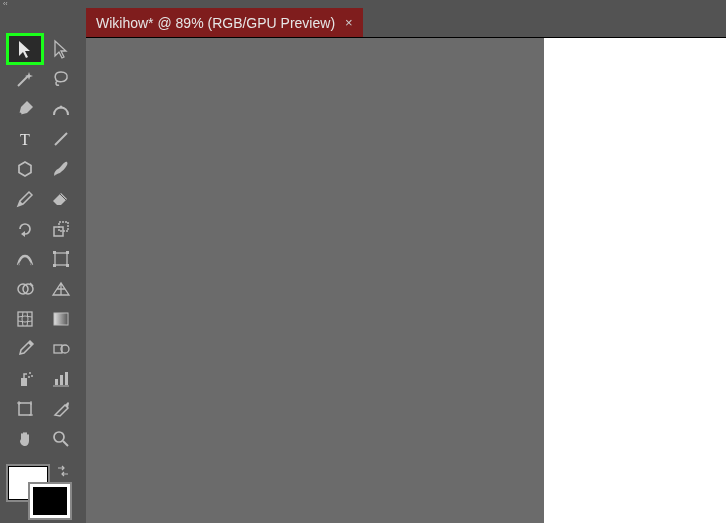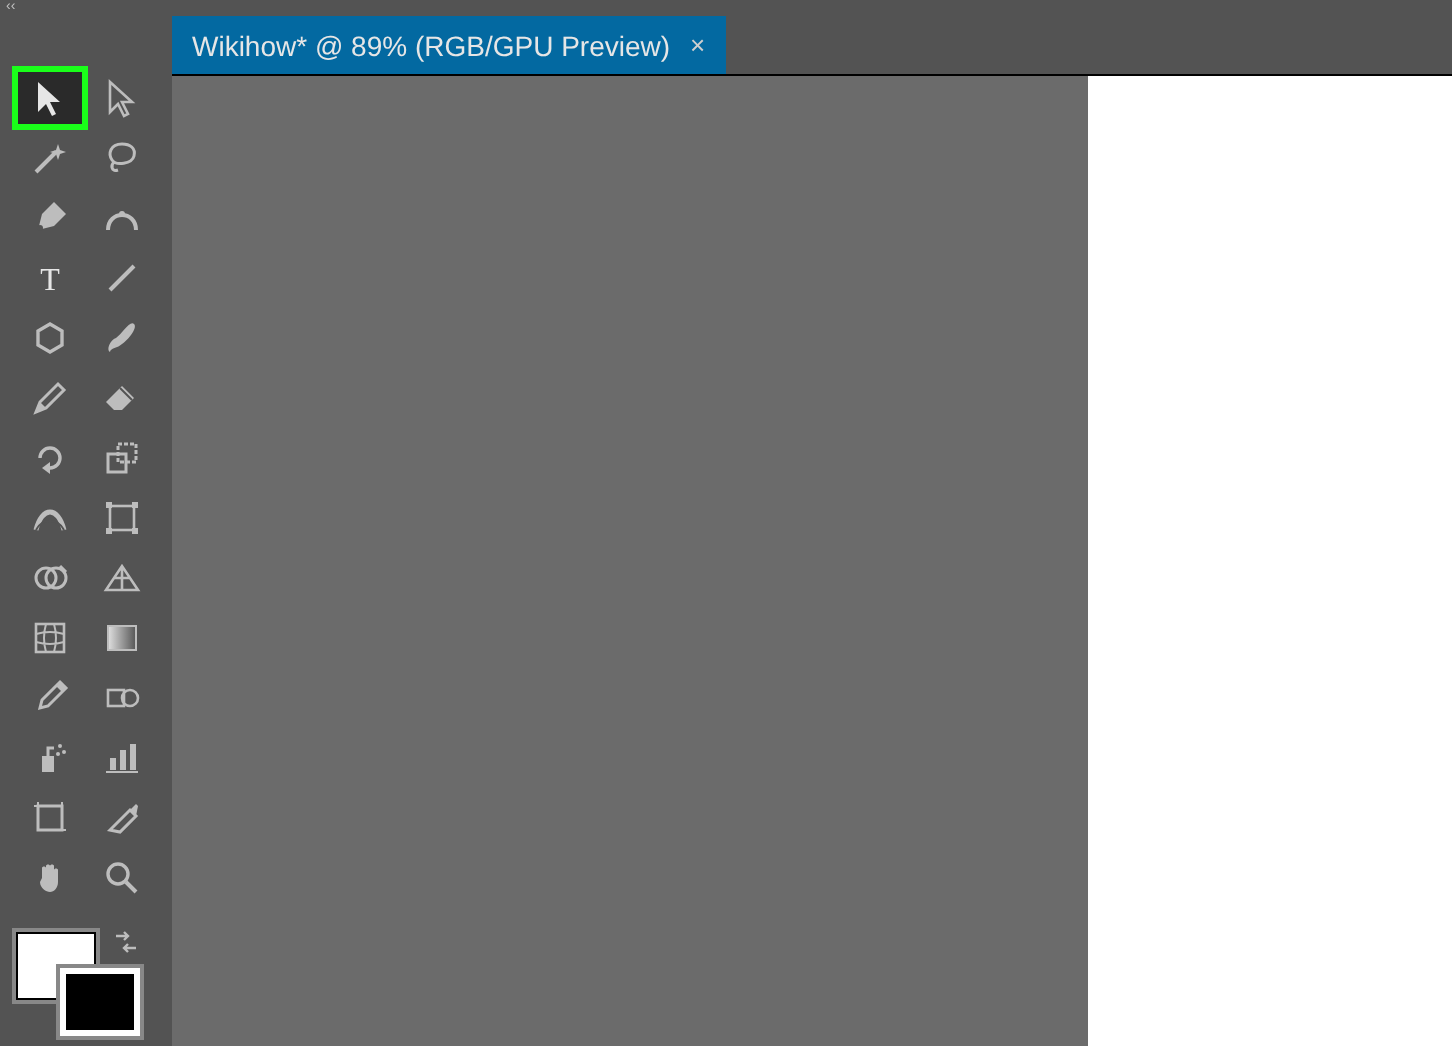--- a/index.html
+++ b/index.html
@@ -100,21 +100,21 @@
     border-bottom: 1px solid #000;
   }
   .tab {
     height: 100%;
     padding: 0 10px;
     display: flex;
     align-items: center;
     color: #e6e6e6;
     font-size: 14px;
     cursor: pointer;
-    background: #0369a1;
+    background: #7f1d1d;
   }
   .tab-close {
     color: #cfcfcf;
     font-size: 13px;
     margin-left: 10px;
     cursor: pointer;
   }
   .canvas-row {
     flex: 1;
     display: flex;

